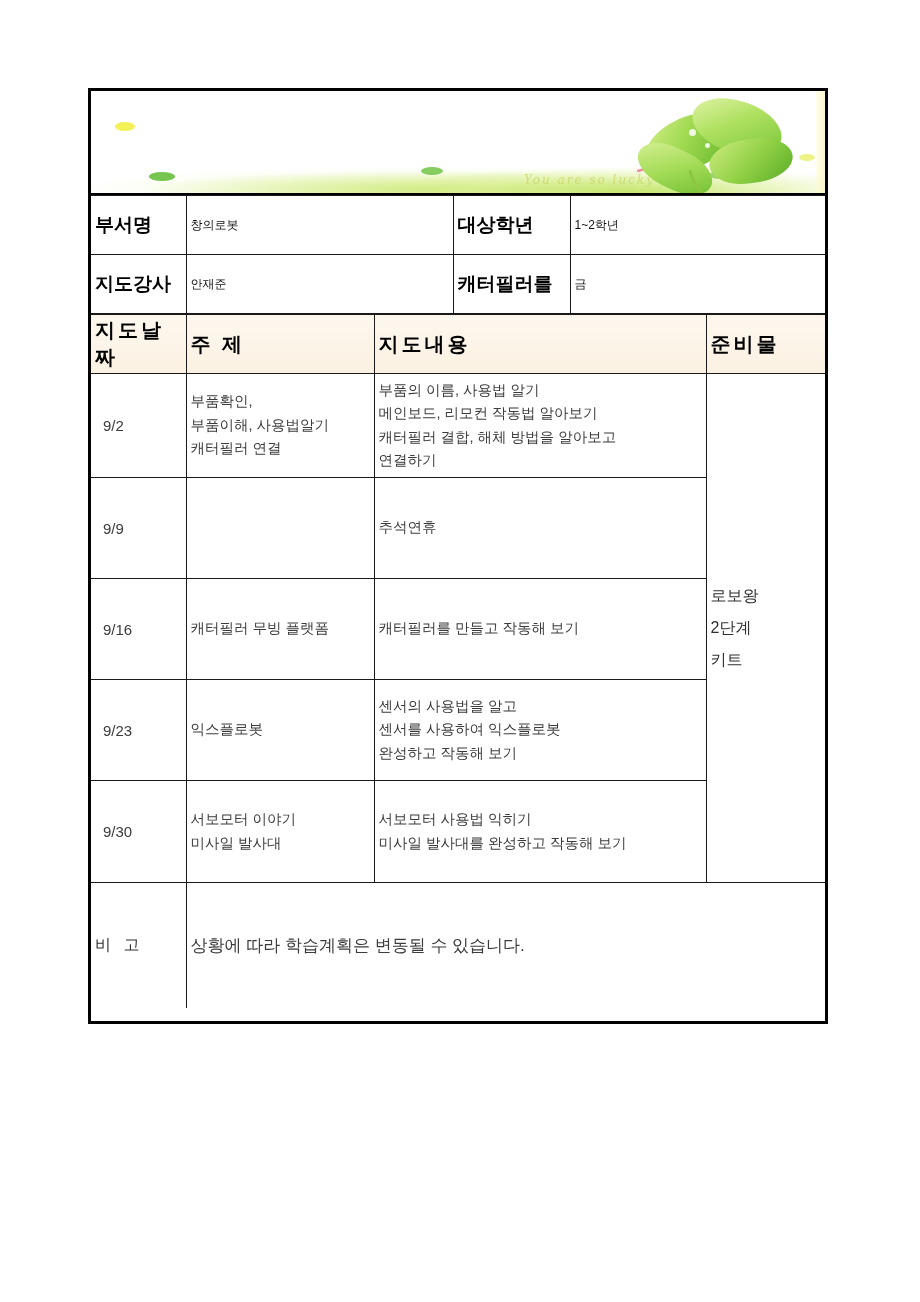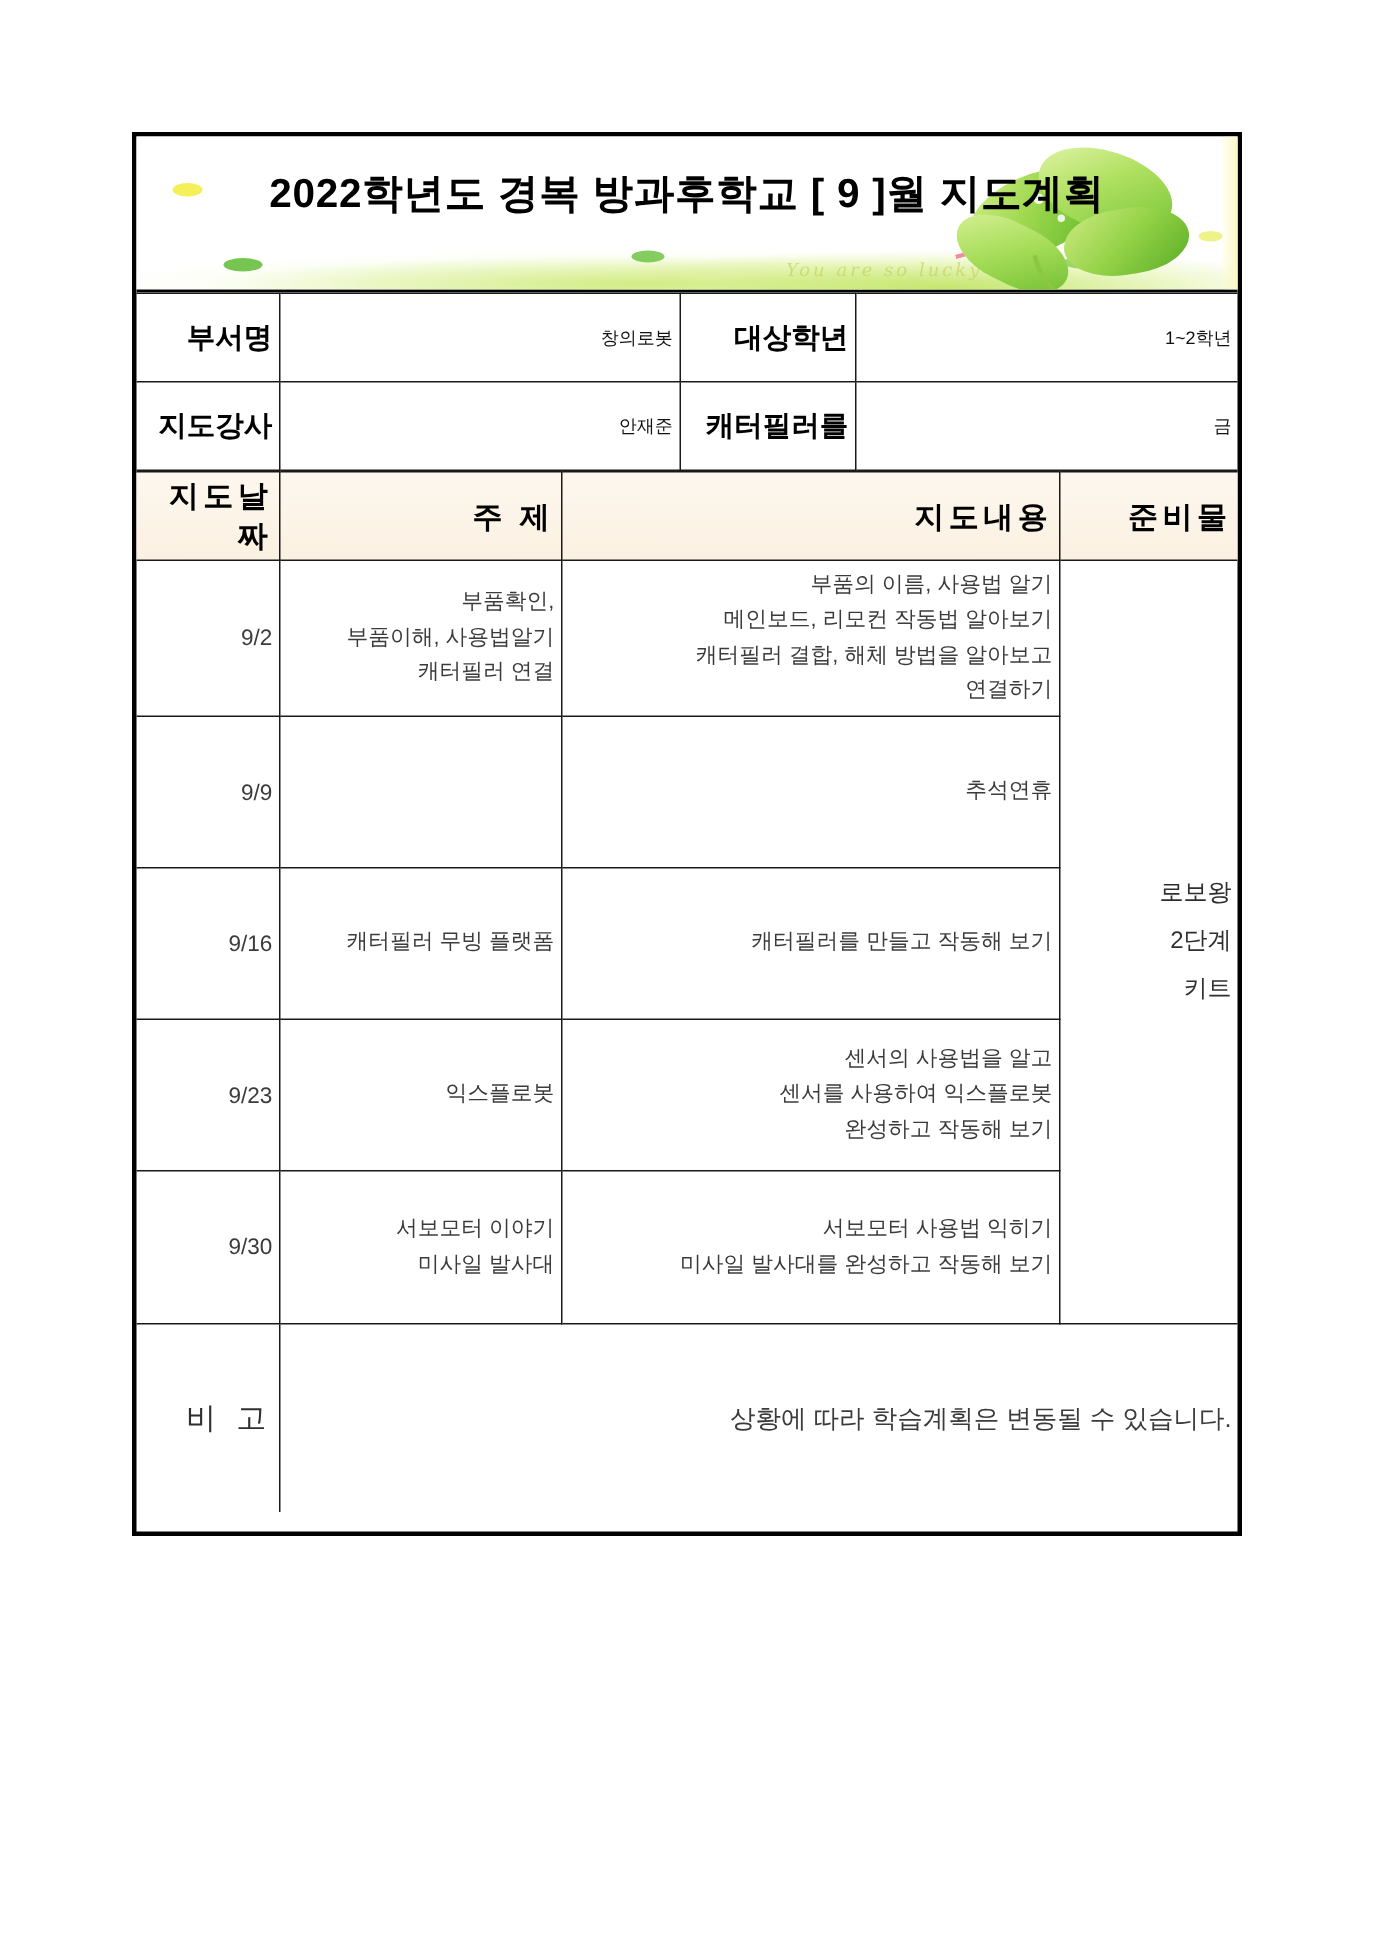--- a/index.html
+++ b/index.html
@@ -155,21 +155,21 @@
   }
 
   
   table {
     border-collapse: collapse;
     width: 100%;
     table-layout: fixed;
   }
   table td {
     border: 1px solid #1a1a1a;
-    text-align: right;
+    text-align: left;
     vertical-align: middle;
     padding: 2px 4px;
     box-sizing: border-box;
   }
   
   #info-table td:first-child,
   #sched-table td:first-child { border-left: none; }
   #info-table td:last-child,
   #sched-table td:last-child  { border-right: none; }
   #sched-table tr:last-child td { border-bottom: none; }
@@ -203,21 +203,21 @@
     font-size: 14.5px;
     color: #3b3b3b;
     line-height: 1.62;
   }
   .material-cell {
     font-size: 16px;
     color: #2f2f2f;
     line-height: 2.0;
   }
   .remark-label {
-    font-size: 20px;
+    font-size: 16px;
     color: #2f2f2f;
     letter-spacing: 4px;
   }
   .remark-text {
     font-size: 17px;
     color: #3b3b3b;
   }
   .cell-line { display: block; }
 </style>
 </head>
@@ -244,21 +244,20 @@
       <span class="leaf l2"></span>
       <span class="leaf l4"></span>
       <span class="leaf l3"></span>
       <span class="stem"></span>
       <span class="sparkle s1"></span>
       <span class="sparkle s2"></span>
     </div>
 
     <div class="banner-right-strip"></div>
 
-    <div class="banner-title">2022학년도 경복 방과후학교 [ 9 ]월 지도계획</div>
   </div>
 
   <table id="info-table">
     <tbody>
       <tr>
         <td class="info-label" style="width:95px">부서명</td>
         <td class="info-value" style="width:267px">창의로봇</td>
         <td class="info-label" style="width:117px">대상학년</td>
         <td class="info-value">1~2학년</td>
       </tr>

